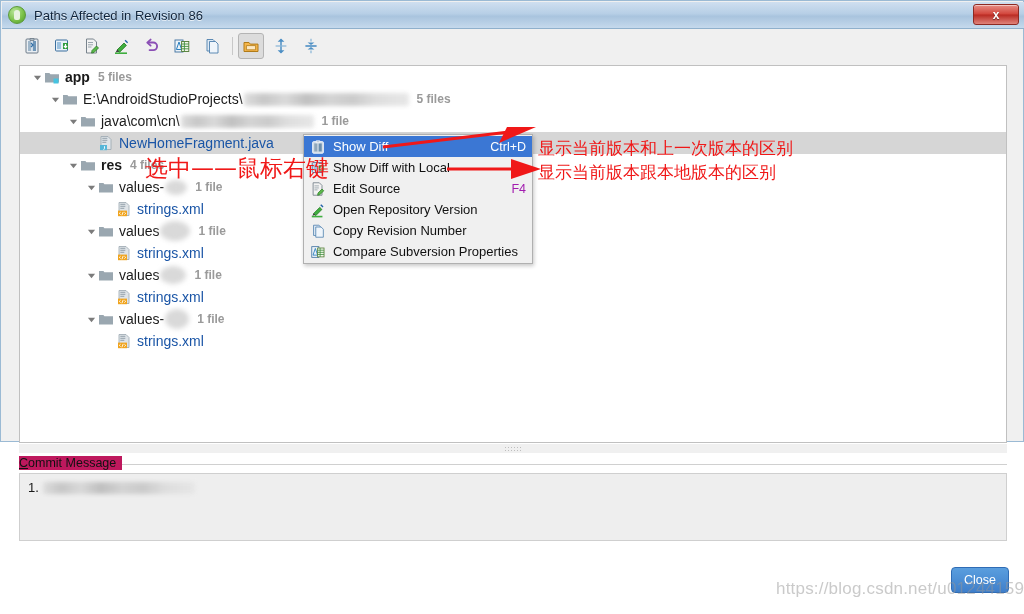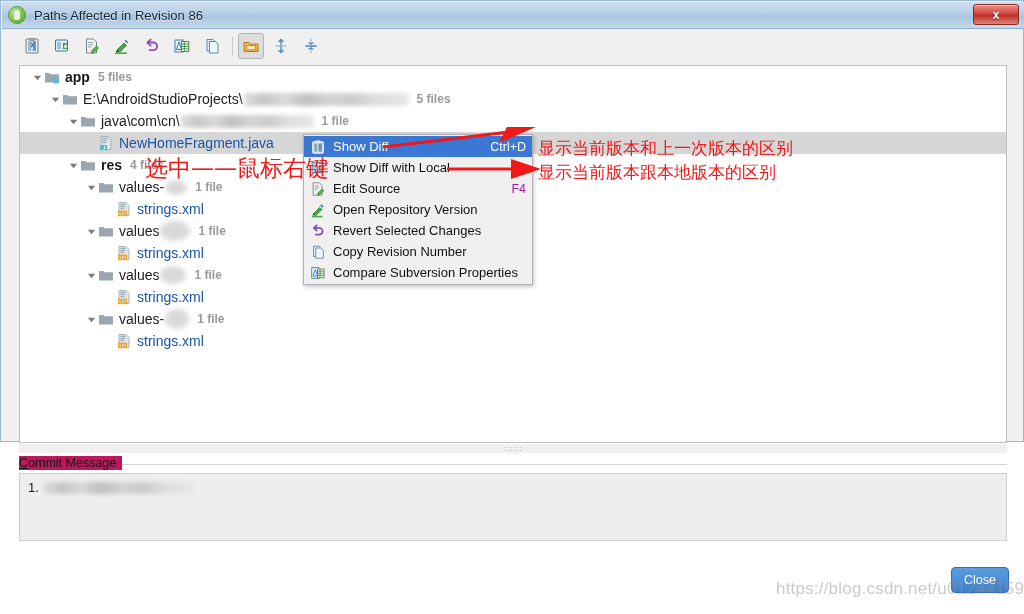--- a/index.html
+++ b/index.html
@@ -685,29 +685,20 @@
               <path d="M2.6 15.6l1.6-3 1.9 1.9z" fill="#3b3b3b"></path>
               <path d="M12.1 3.2l2.5 2.5" stroke="#1f5fa8" stroke-width="1.6"></path>
               <path d="M2 16.4h12" stroke="#3fae3f" stroke-width="1.8"></path>
             </svg>
           </span>
           <span class="mi-label">Open Repository Version</span>
         </div>
         <div class="menu-item">
           <span class="mi-icon">
             <svg width="16" height="16" viewBox="0 0 18 18">
-              <path d="M6 5.5h4.3a3.8 3.8 0 0 1 0 7.6H6.6" fill="none" stroke="#8b4fb5" stroke-width="2" stroke-linecap="round"></path>
-              <path d="M7.6 2.6L4.3 5.6l3.3 3" fill="none" stroke="#8b4fb5" stroke-width="2" stroke-linecap="round" stroke-linejoin="round"></path>
-            </svg>
-          </span>
-          <span class="mi-label">Revert Selected Changes</span>
-        </div>
-        <div class="menu-item">
-          <span class="mi-icon">
-            <svg width="16" height="16" viewBox="0 0 18 18">
               <path d="M4 2.5h6l2.5 2.5v9H4z" fill="#dfeaf5" stroke="#4d7fad" stroke-width="0.9"></path>
               <path d="M6.5 4.5h6l2.5 2.5v9h-8.5z" fill="#eff5fb" stroke="#4d7fad" stroke-width="0.9"></path>
             </svg>
           </span>
           <span class="mi-label">Copy Revision Number</span>
         </div>
         <div class="menu-item">
           <span class="mi-icon">
             <svg width="16" height="16" viewBox="0 0 18 18">
               <rect x="2" y="3" width="8" height="12" fill="#edf3f8" stroke="#3c6f9e" stroke-width="0.9"></rect>

